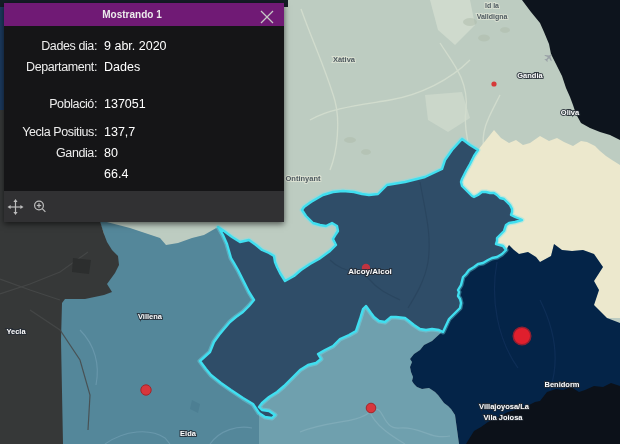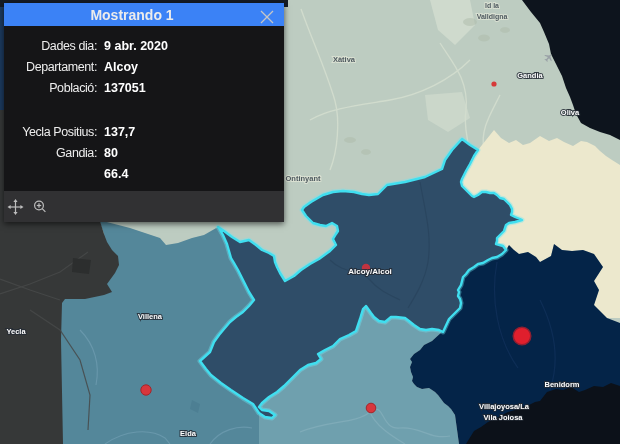--- a/index.html
+++ b/index.html
@@ -1,24 +1,24 @@
 <!DOCTYPE html>
 <html><head>
 <meta charset="utf-8">
 <style>
 html,body{margin:0;padding:0;}
 body{width:620px;height:444px;overflow:hidden;position:relative;background:#bdccc1;font-family:"Liberation Sans",sans-serif;}
 #map{position:absolute;left:0;top:0;}
 #popup{position:absolute;left:4px;top:3px;width:280px;height:219px;background:#151517;box-shadow:0 2px 6px rgba(0,0,0,.6);}
-#ptitle{height:23px;background:#3b82f6;color:#ececec;font-size:14px;font-weight:bold;text-align:center;line-height:24px;position:relative;padding-right:24px;}
+#ptitle{height:23px;background:#701a75;color:#ececec;font-size:10px;font-weight:bold;text-align:center;line-height:24px;position:relative;padding-right:24px;}
 #pclose{position:absolute;right:5px;top:0;width:24px;height:23px;}
 #pbody{position:absolute;left:0;top:23px;right:0;bottom:31px;border-radius:26px;}
 .row{position:absolute;left:0;width:100%;height:21px;line-height:21px;font-size:12.5px;color:#ededed;}
 .row .lb{position:absolute;right:187px;text-align:right;letter-spacing:-0.4px;}
-.row .vl{position:absolute;left:100px;font-weight:bold;color:#fff;}
+.row .vl{position:absolute;left:100px;font-weight:normal;color:#fff;}
 #pfoot{position:absolute;left:0;bottom:0;right:0;height:31px;background:#313133;}
 </style>
 </head>
 <body>
 <svg id="map" width="620" height="444" viewBox="0 0 620 444">
 
   <rect x="0" y="0" width="620" height="444" fill="#bdccc1"></rect>
 
   <polygon points="430,0 470,0 475,25 455,45 438,30" fill="#cfdacd"></polygon>
   <polygon points="425,95 462,92 470,118 448,132 428,120" fill="#cbd7ca"></polygon>
@@ -169,23 +169,23 @@
           </g>
         </svg>
       </span></div>
   <div id="pbody">
     <div class="row" style="top:10px">
         <span class="lb">Dades dia:</span>
         <span class="vl">9 abr. 2020</span>
       </div>
     <div class="row" style="top:31px">
         <span class="lb">Departament:</span>
-        <span class="vl">Alcoy</span>
-      </div>
-    <div class="row" style="top:52px">
+        <span class="vl">Dades</span>
+      </div>
+    <div class="row" style="top:68px">
         <span class="lb">Població:</span>
         <span class="vl">137051</span>
       </div>
     <div class="row" style="top:96px">
         <span class="lb">Yecla Positius:</span>
         <span class="vl">137,7</span>
       </div>
     <div class="row" style="top:117px">
         <span class="lb">Gandia:</span>
         <span class="vl">80</span>

